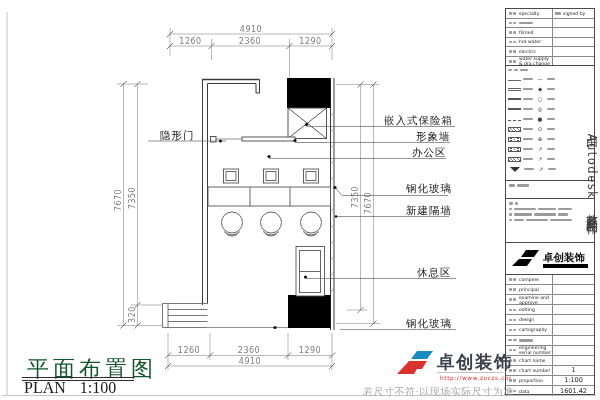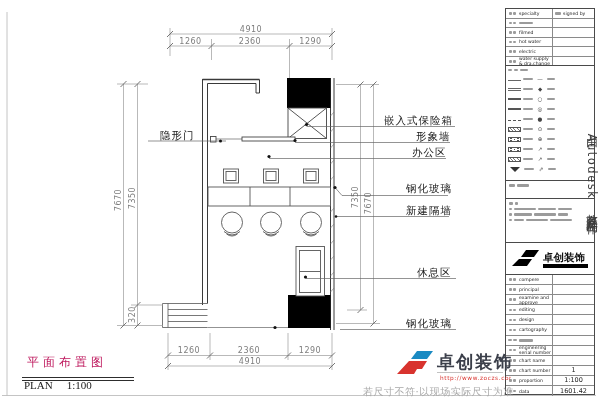--- a/index.html
+++ b/index.html
@@ -35,24 +35,24 @@
   .ls-tri{width:0;height:0;border-left:5px solid transparent;border-right:5px solid transparent;
           border-top:5px solid #333;margin:0 2px;}
   .lsym{width:10px;text-align:center;font-size:5.5px;color:#444;flex:none;}
   
   .noteline{display:flex;align-items:center;gap:2px;margin:3px 3px 0 3px;}
   
   .watermark{position:absolute;left:584px;top:127px;height:218px;writing-mode:vertical-rl;
      text-orientation:mixed;font-size:11.5px;color:#3c3c3c;letter-spacing:1.5px;font-weight:500;
      z-index:6;pointer-events:none;font-family:"DejaVu Sans",sans-serif;}
   
-  .ptitle{position:absolute;left:27px;top:354px;font-size:12px;letter-spacing:4px;color:#be185d;font-weight:500;}
+  .ptitle{position:absolute;left:27px;top:354px;font-size:22px;letter-spacing:4px;color:#14532d;font-weight:500;}
   .uline1{position:absolute;left:22px;top:376.5px;width:112px;height:1.6px;background:#2d2d2d;}
   .uline2{position:absolute;left:22px;top:379.8px;width:112px;height:0.7px;background:#2d2d2d;}
-  .ptitle-en{position:absolute;left:24px;top:379px;font-size:11px;color:#1a1a1a;
+  .ptitle-en{position:absolute;left:24px;top:379px;font-size:16px;color:#1a1a1a;
      font-family:"Liberation Serif","DejaVu Serif",serif;display:flex;gap:14px;}
   
   .footer-logo{position:absolute;left:393px;top:343px;z-index:5;}
   .disclaimer{position:absolute;left:363px;top:385px;width:132px;font-size:10px;color:#a9a9a9;
      letter-spacing:0.5px;z-index:7;white-space:nowrap;}
 </style>
 </head>
 <body>
 
 <div class="sheet">

